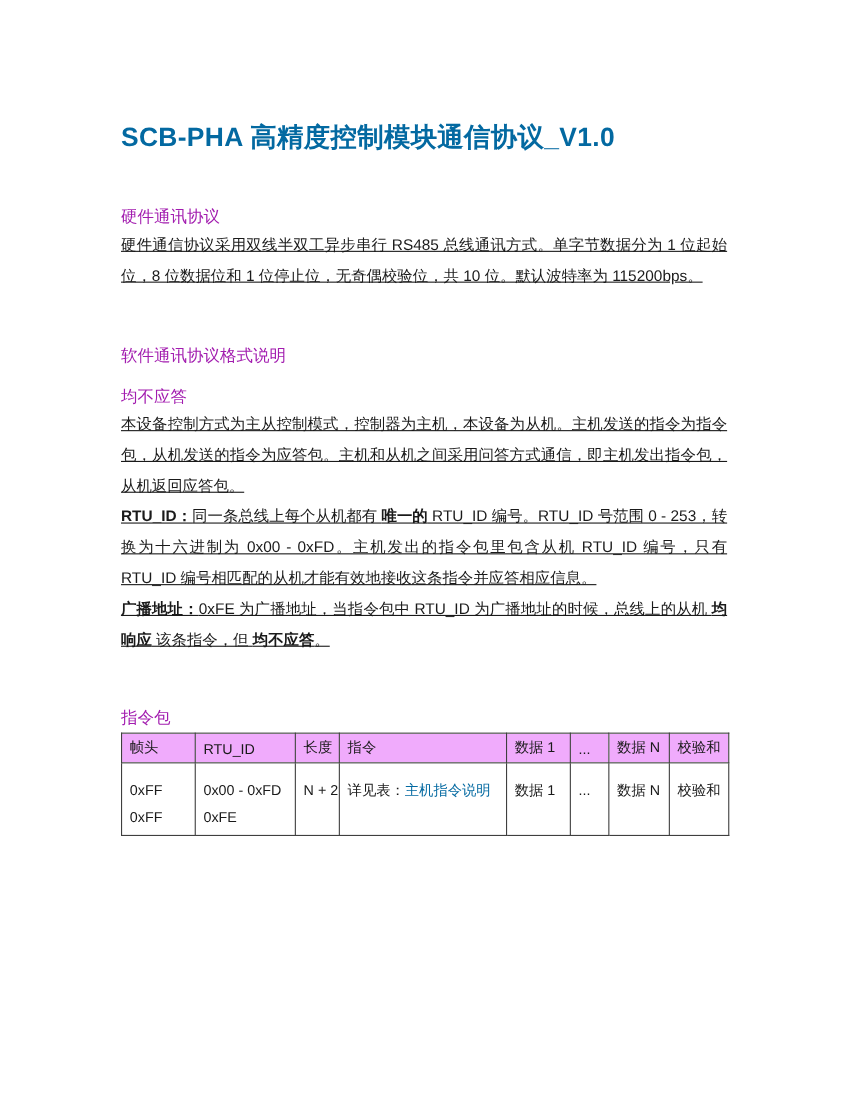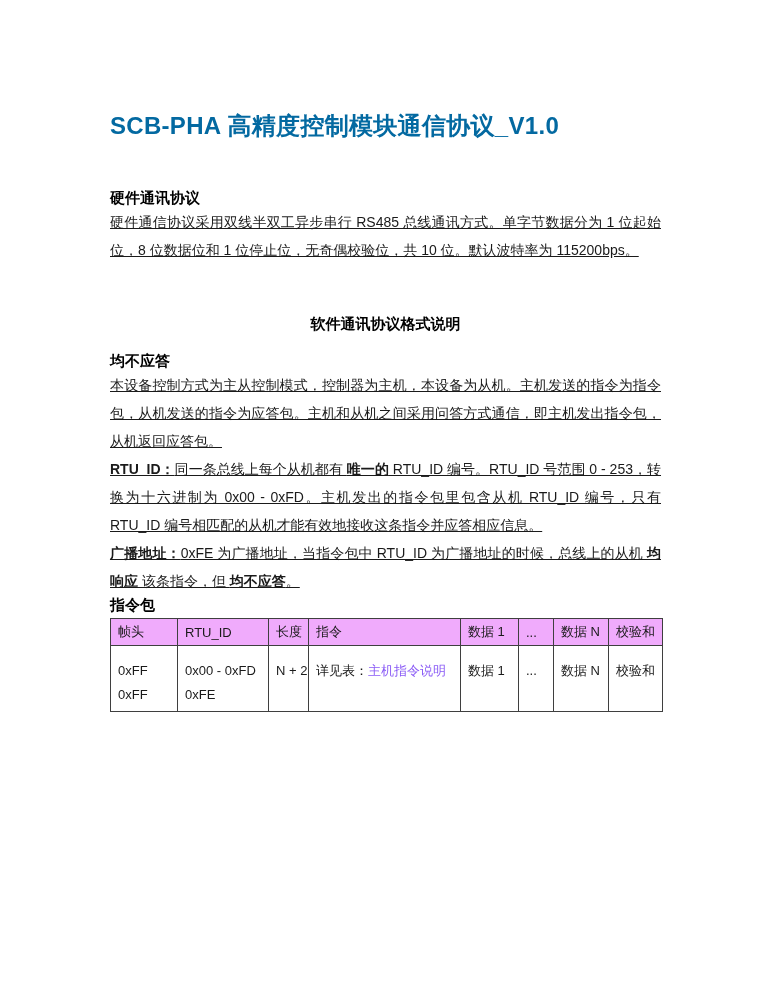--- a/index.html
+++ b/index.html
@@ -10,26 +10,26 @@
   }
   .page { position:relative; width:772px; height:999px; background:#ffffff; }
   .content { position:absolute; left:110px; top:0; width:551px; }
 
   .doc-title {
     margin:111px 0 0 0;
     font-size:24px; line-height:30px; font-weight:bold;
     color:#0369a1; letter-spacing:0.3px; white-space:nowrap;
   }
   .h-blue {
-    font-size:15px; line-height:20px; font-weight:bold; color:#000000;
+    font-size:15px; line-height:20px; font-weight:normal; color:#a21caf;
   }
   .h-hw  { margin-top:47px; }
-  .h-sw  { margin-top:50px;text-align:center; }
+  .h-sw  { margin-top:50px; }
   .h-ctrl{ margin-top:17px; }
-  .h-pkt { }
+  .h-pkt { margin-top:48px; }
 
   p.body-p {
     margin:0; font-size:14px; line-height:28px;
     text-align:justify; color:#1a1a1a;text-decoration:underline;
   }
   .p1 { margin-top:13px; }
   .p2 { margin-top:12px; }
   .p3 { margin-top:8px; }
   .p4 { margin-top:3px; }
   .b { font-weight:bold; }
@@ -44,21 +44,21 @@
   }
   table.pkt th {
     background:#f0abfc; font-weight:normal; height:27px;
     white-space:nowrap; overflow:hidden;
   }
   table.pkt td {
     vertical-align:top; height:55px; line-height:24px;
     padding-top:13px; padding-bottom:4px; white-space:nowrap; overflow:hidden;
   }
   .cell-line { display:block; }
-  a.cmd-link { color:#8b5cf6; text-decoration:none; cursor:pointer; }
+  a.cmd-link { color:#0369a1; text-decoration:none; cursor:pointer; }
 </style>
 </head>
 <body>
 
 <div class="page">
   <div class="content">
 
     <div class="doc-title">SCB-PHA 高精度控制模块通信协议_V1.0</div>
 
     <div class="h-blue h-hw">硬件通讯协议</div>

